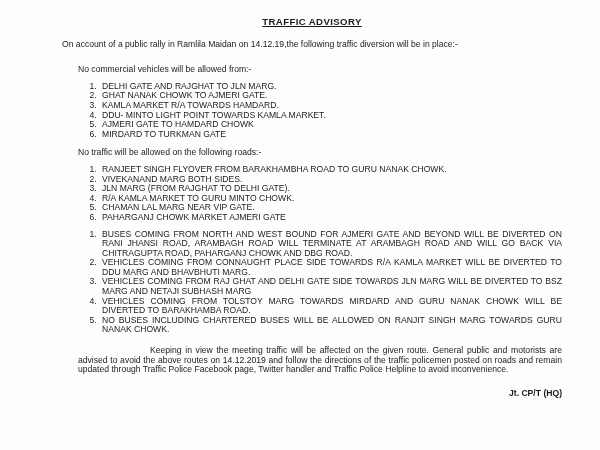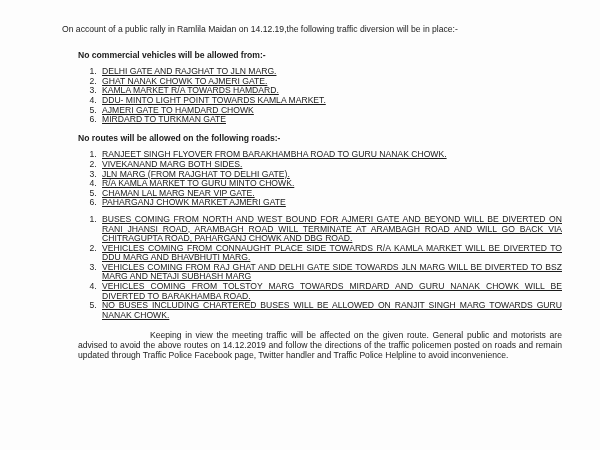--- a/index.html
+++ b/index.html
@@ -21,66 +21,66 @@
     font-size: 9.6px;
     letter-spacing: 0.4px;
     text-decoration: underline;
     margin-top: 5px;
   }
   .intro {
     margin: 13px 0 16px 0;
     text-align: justify;
   }
   .heading {
-    font-weight: bold;
+    font-weight: normal;
     margin: 9px 0 0 16px;
     text-align: justify;
   }
   ol.list {
     margin: 7px 0 0 16px;
     padding-left: 21px;
     text-align: justify;
   }
   ol.list li {
     padding-left: 3px;
-    text-decoration: underline;
   }
   .closing {
     margin: 11px 0 0 16px;
     text-align: justify;
     text-indent: 72px;
   }
   .signature {
     margin-top: 14px;
     text-align: right;
     font-weight: bold;
   }
 </style>
 </head>
 <body>
 
 <div class="page">
 
+  <div class="title">TRAFFIC ADVISORY</div>
 
   <p class="intro">On account of a public rally in Ramlila Maidan on 14.12.19,the following traffic diversion will be in place:-</p>
 
   <div>
     <p class="heading">No commercial vehicles will be allowed from:-</p>
     <ol class="list">
         <li>DELHI GATE AND RAJGHAT TO JLN MARG.</li>
         <li>GHAT NANAK CHOWK TO AJMERI GATE.</li>
         <li>KAMLA MARKET R/A TOWARDS HAMDARD.</li>
         <li>DDU- MINTO LIGHT POINT TOWARDS KAMLA MARKET.</li>
         <li>AJMERI GATE TO HAMDARD CHOWK</li>
         <li>MIRDARD TO TURKMAN GATE</li>
       </ol>
   </div>
 
   <div>
-    <p class="heading">No routes will be allowed on the following roads:-</p>
+    <p class="heading">No traffic will be allowed on the following roads:-</p>
     <ol class="list">
         <li>RANJEET SINGH FLYOVER FROM BARAKHAMBHA ROAD TO GURU NANAK CHOWK.</li>
         <li>VIVEKANAND MARG BOTH SIDES.</li>
         <li>JLN MARG (FROM RAJGHAT TO DELHI GATE).</li>
         <li>R/A KAMLA MARKET TO GURU MINTO CHOWK.</li>
         <li>CHAMAN LAL MARG NEAR VIP GATE.</li>
         <li>PAHARGANJ CHOWK MARKET AJMERI GATE</li>
       </ol>
   </div>
 
@@ -89,14 +89,15 @@
         <li>BUSES COMING FROM NORTH AND WEST BOUND FOR AJMERI GATE AND BEYOND WILL BE DIVERTED ON RANI JHANSI ROAD, ARAMBAGH ROAD WILL TERMINATE AT ARAMBAGH ROAD AND WILL GO BACK VIA CHITRAGUPTA ROAD, PAHARGANJ CHOWK AND DBG ROAD.</li>
         <li>VEHICLES COMING FROM CONNAUGHT PLACE SIDE TOWARDS R/A KAMLA MARKET WILL BE DIVERTED TO DDU MARG AND BHAVBHUTI MARG.</li>
         <li>VEHICLES COMING FROM RAJ GHAT AND DELHI GATE SIDE TOWARDS JLN MARG WILL BE DIVERTED TO BSZ MARG AND NETAJI SUBHASH MARG</li>
         <li>VEHICLES COMING FROM TOLSTOY MARG TOWARDS MIRDARD AND GURU NANAK CHOWK WILL BE DIVERTED TO BARAKHAMBA ROAD.</li>
         <li>NO BUSES INCLUDING CHARTERED BUSES WILL BE ALLOWED ON RANJIT SINGH MARG TOWARDS GURU NANAK CHOWK.</li>
       </ol>
   </div>
 
   <p class="closing">Keeping in view the meeting traffic will be affected on the given route. General public and motorists are advised to avoid the above routes on 14.12.2019 and follow the directions of the traffic policemen posted on roads and remain updated through Traffic Police Facebook page, Twitter handler and Traffic Police Helpline to avoid inconvenience.</p>
 
+  <div class="signature">Jt. CP/T (HQ)</div>
 
 </div>
 
 </body></html>

